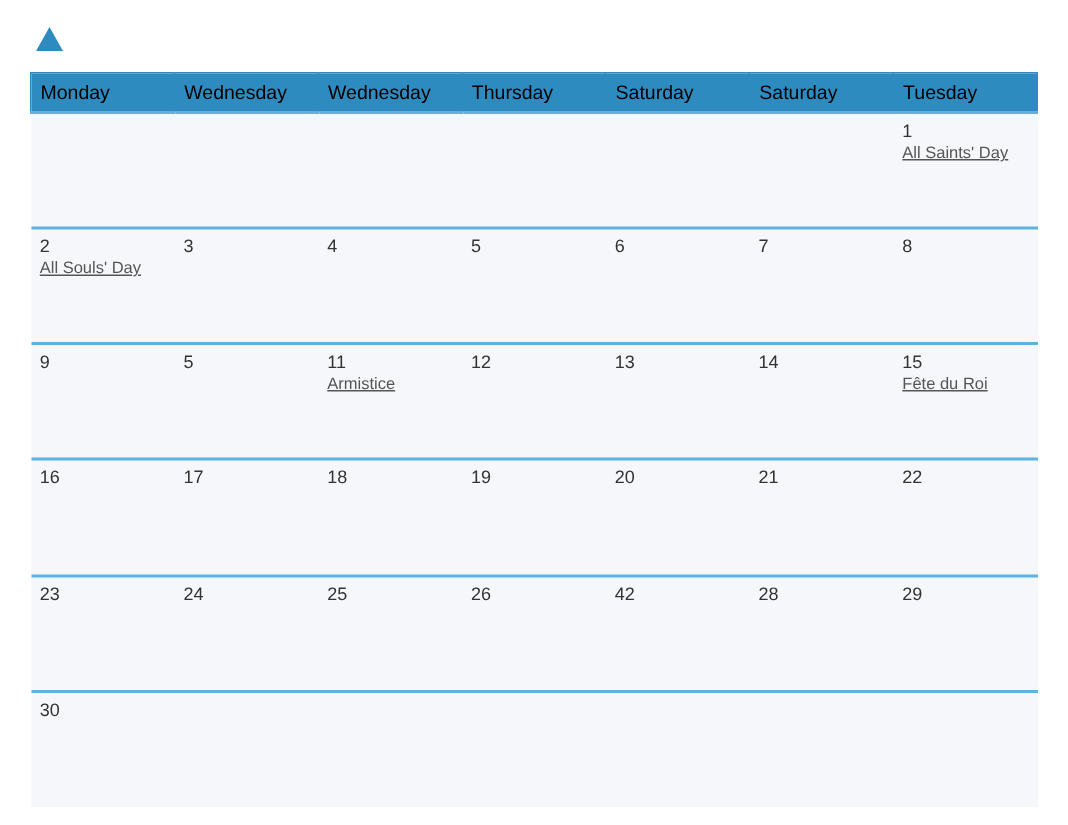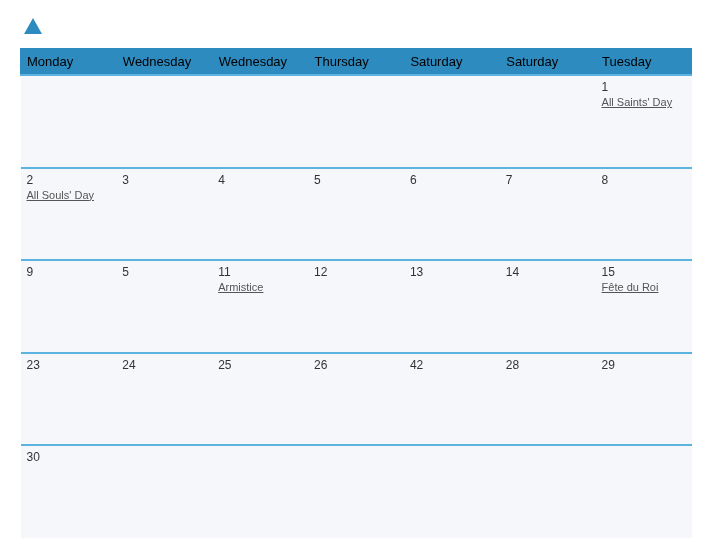--- a/index.html
+++ b/index.html
@@ -197,20 +197,43 @@
         <td>
           <span class="day-num">14</span>
         </td>
         <td>
           <span class="day-num">15</span>
           <span class="day-event">Fête du Roi</span>
         </td>
       </tr>
       <tr>
         <td>
+          <span class="day-num">16</span>
+        </td>
+        <td>
+          <span class="day-num">17</span>
+        </td>
+        <td>
+          <span class="day-num">18</span>
+        </td>
+        <td>
+          <span class="day-num">19</span>
+        </td>
+        <td>
+          <span class="day-num">20</span>
+        </td>
+        <td>
+          <span class="day-num">21</span>
+        </td>
+        <td>
+          <span class="day-num">22</span>
+        </td>
+      </tr>
+      <tr>
+        <td>
           <span class="day-num">23</span>
         </td>
         <td>
           <span class="day-num">24</span>
         </td>
         <td>
           <span class="day-num">25</span>
         </td>
         <td>
           <span class="day-num">26</span>

